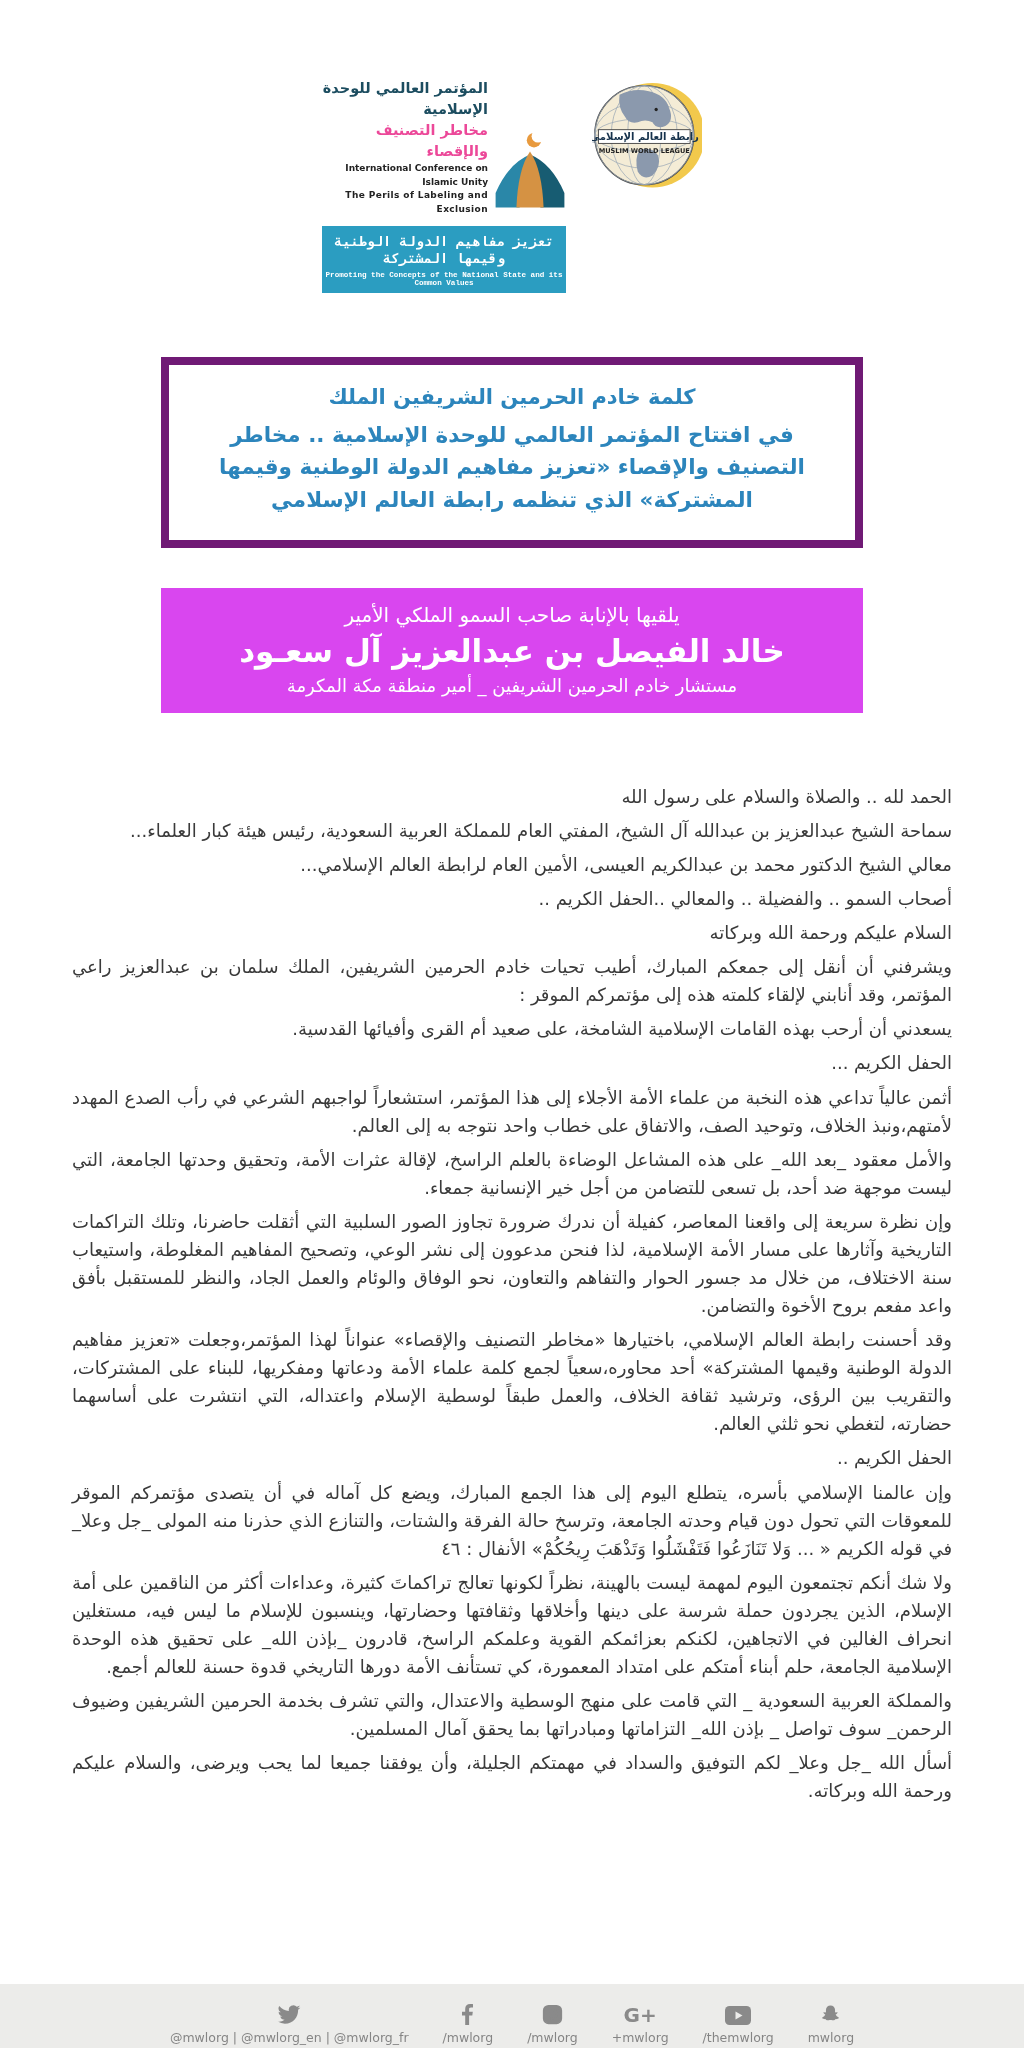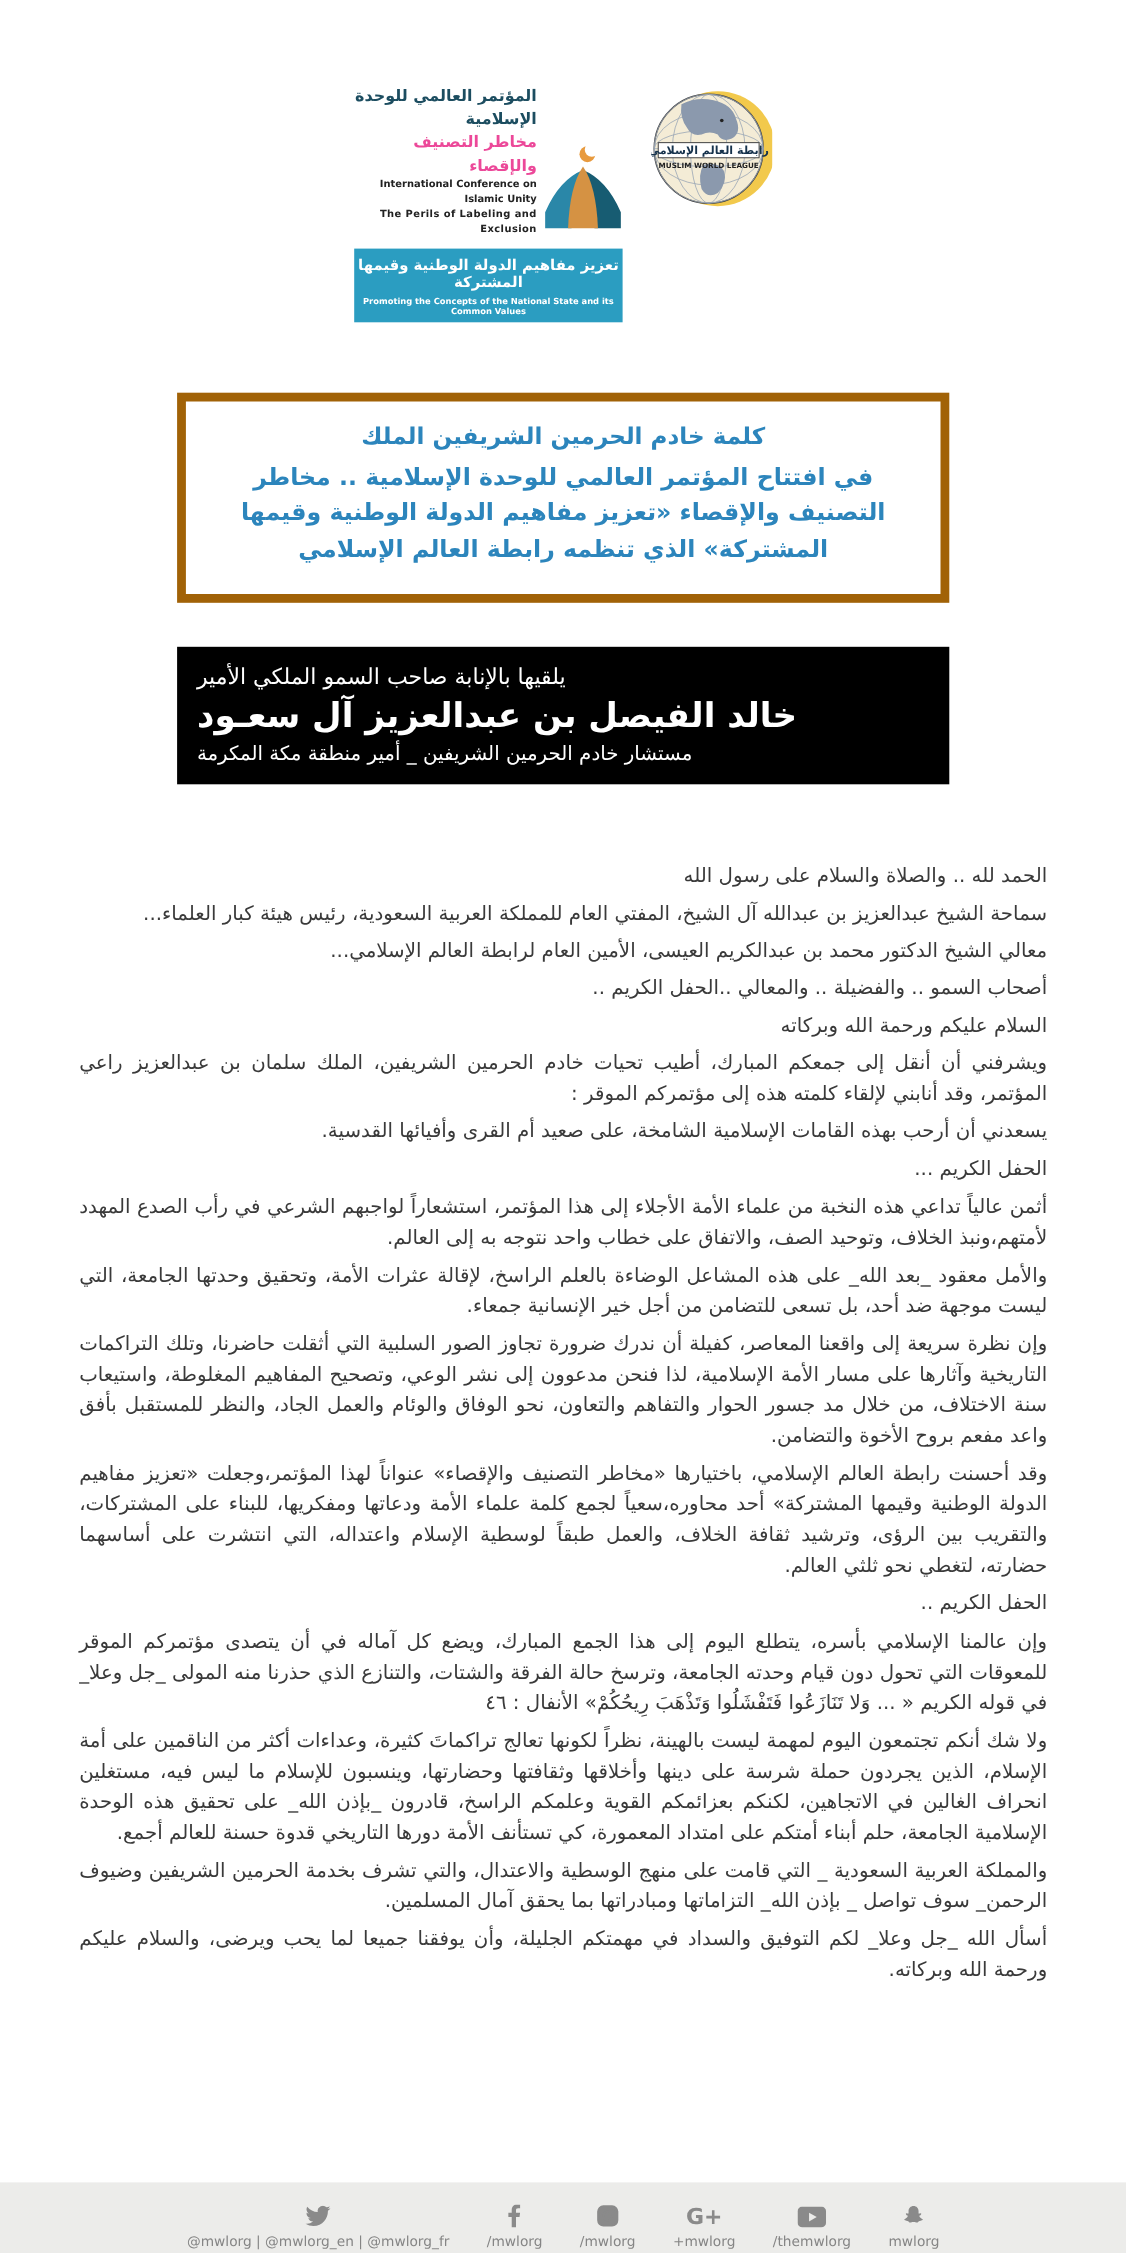--- a/index.html
+++ b/index.html
@@ -9,33 +9,33 @@
   
   .header{display:flex;flex-direction:row;justify-content:center;align-items:flex-start;
           gap:26px;padding-top:62px;direction:ltr;}
   .conf-logo{width:244px;}
   .conf-top{display:flex;flex-direction:row;align-items:flex-end;justify-content:flex-end;gap:6px;}
   .conf-text{text-align:right;direction:rtl;}
   .conf-ar1{color:#1c4d60;font-weight:bold;font-size:14.5px;line-height:1.45;}
   .conf-ar2{color:#ec4899;font-weight:bold;font-size:14.5px;line-height:1.45;letter-spacing:1px;}
   .conf-en1{color:#222;font-weight:bold;font-size:9px;line-height:1.5;direction:ltr;}
   .conf-en2{color:#222;font-weight:bold;font-size:9px;line-height:1.5;direction:ltr;letter-spacing:.4px;}
-  .conf-banner{margin-top:10px;background:#2b9dc1;color:#fff;text-align:center;padding:7px 0 6px;}
+  .conf-banner{margin-top:10px;background:#2b9dc1;color:#fff;text-align:center;padding:7px 0 6px;font-family:Liberation Mono, monospace;}
   .conf-banner-ar{font-size:13.5px;font-weight:bold;direction:rtl;}
   .conf-banner-en{font-size:7.6px;font-weight:bold;margin-top:4px;direction:ltr;}
 
   
-  .title-box{width:650px;margin:64px auto 0;border:8px solid #a16207;background:#fff;
+  .title-box{width:650px;margin:64px auto 0;border:8px solid #701a75;background:#fff;
              text-align:center;padding:20px 18px 24px;}
   .title-kicker{color:#2c85bc;font-weight:bold;font-size:21px;}
   .title-name{color:#dc9a33;font-weight:bold;font-size:43px;margin-top:8px;}
   .title-sub{color:#2c85bc;font-weight:bold;font-size:21.5px;line-height:1.5;margin:10px auto 0;width:92%;}
 
-  .speaker-box{width:666px;margin:40px auto 0;background:#000000;color:#fff;
-               text-align:left;padding:15px 18px 17px;}
+  .speaker-box{width:666px;margin:40px auto 0;background:#d946ef;color:#fff;
+               text-align:center;padding:15px 18px 17px;}
   .speaker-kicker{font-size:20px;}
   .speaker-name{font-weight:bold;font-size:31px;margin-top:6px;}
   .speaker-sub{font-size:18px;margin-top:6px;}
 
   
   .speech{width:880px;margin:70px auto 0;direction:rtl;text-align:justify;
           color:#3a3a3a;font-size:18px;line-height:1.56;}
   .speech p{margin:0 0 6px 0;}
 
   

